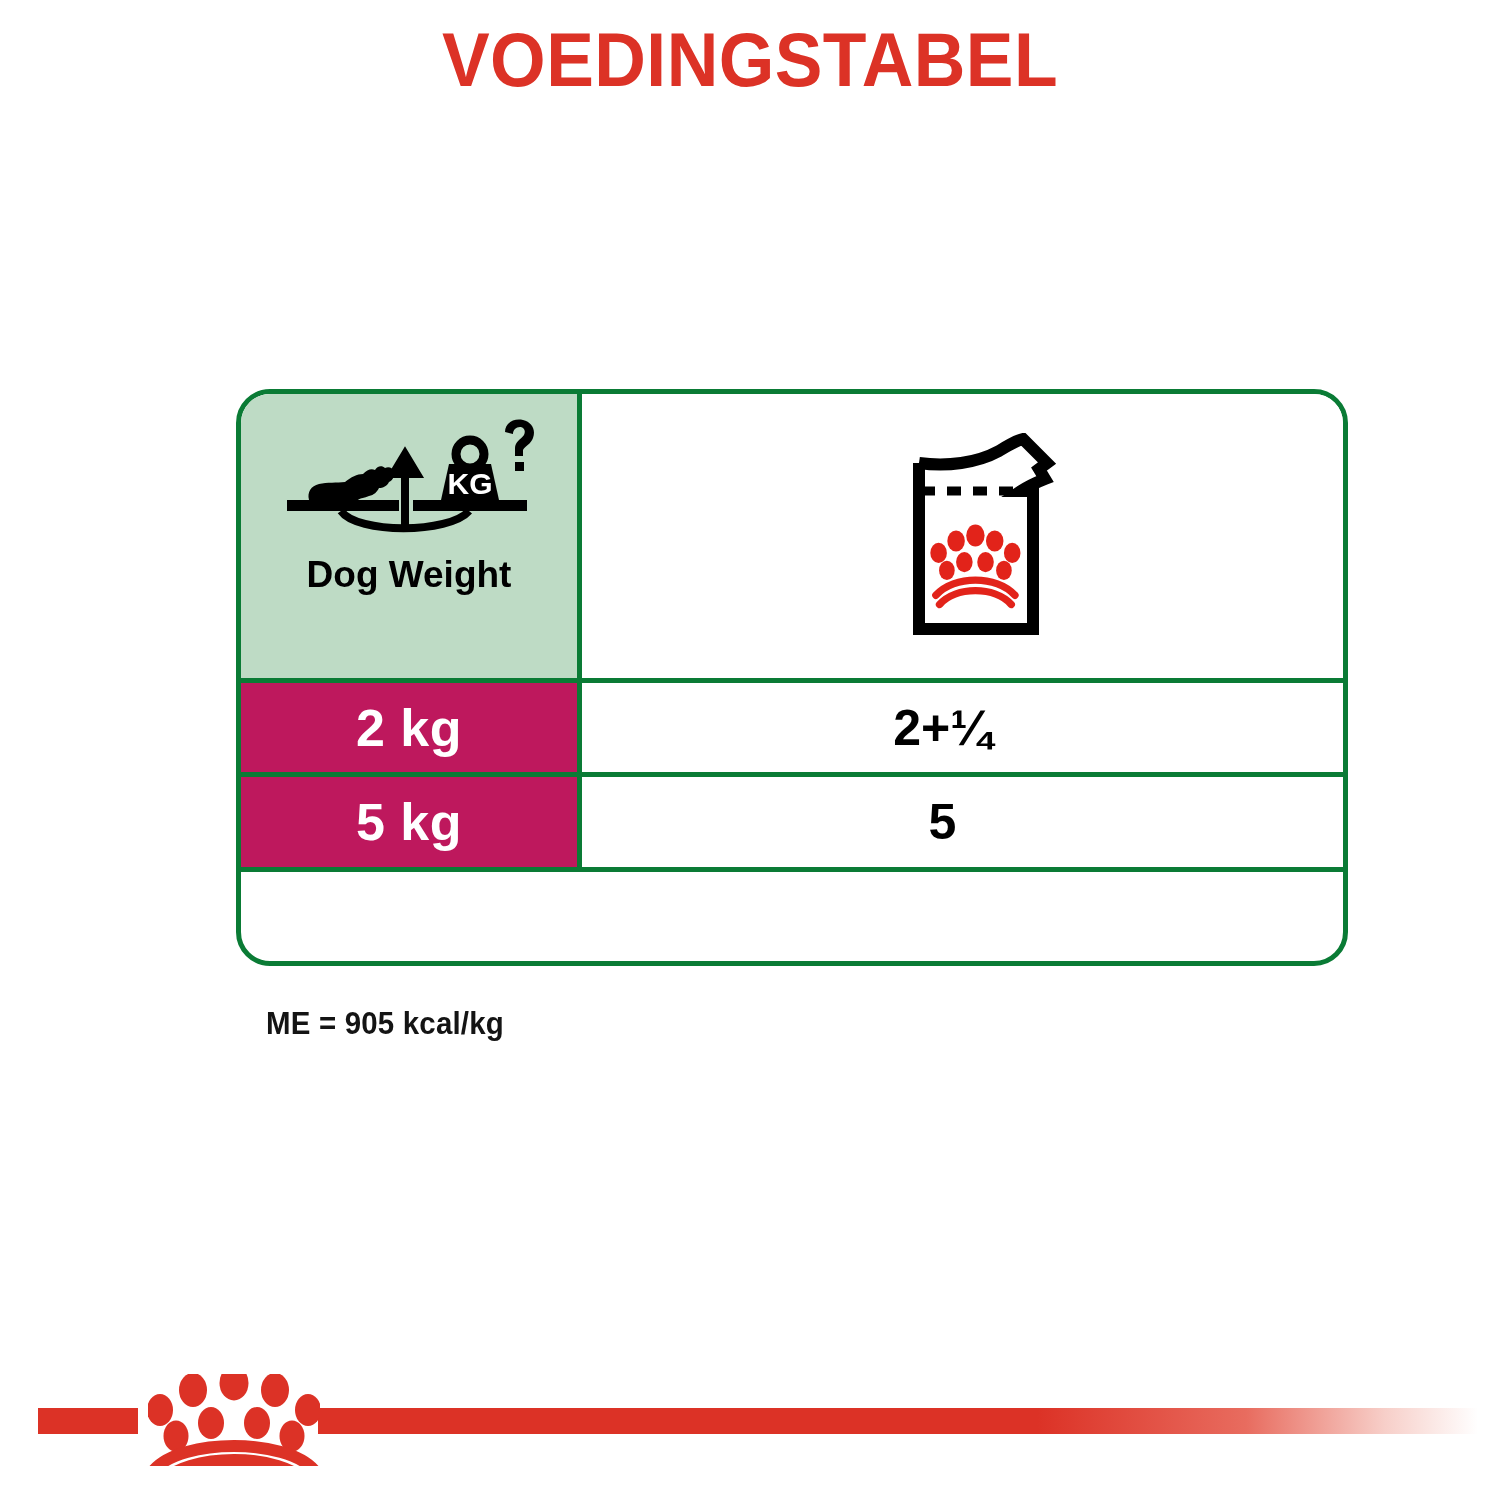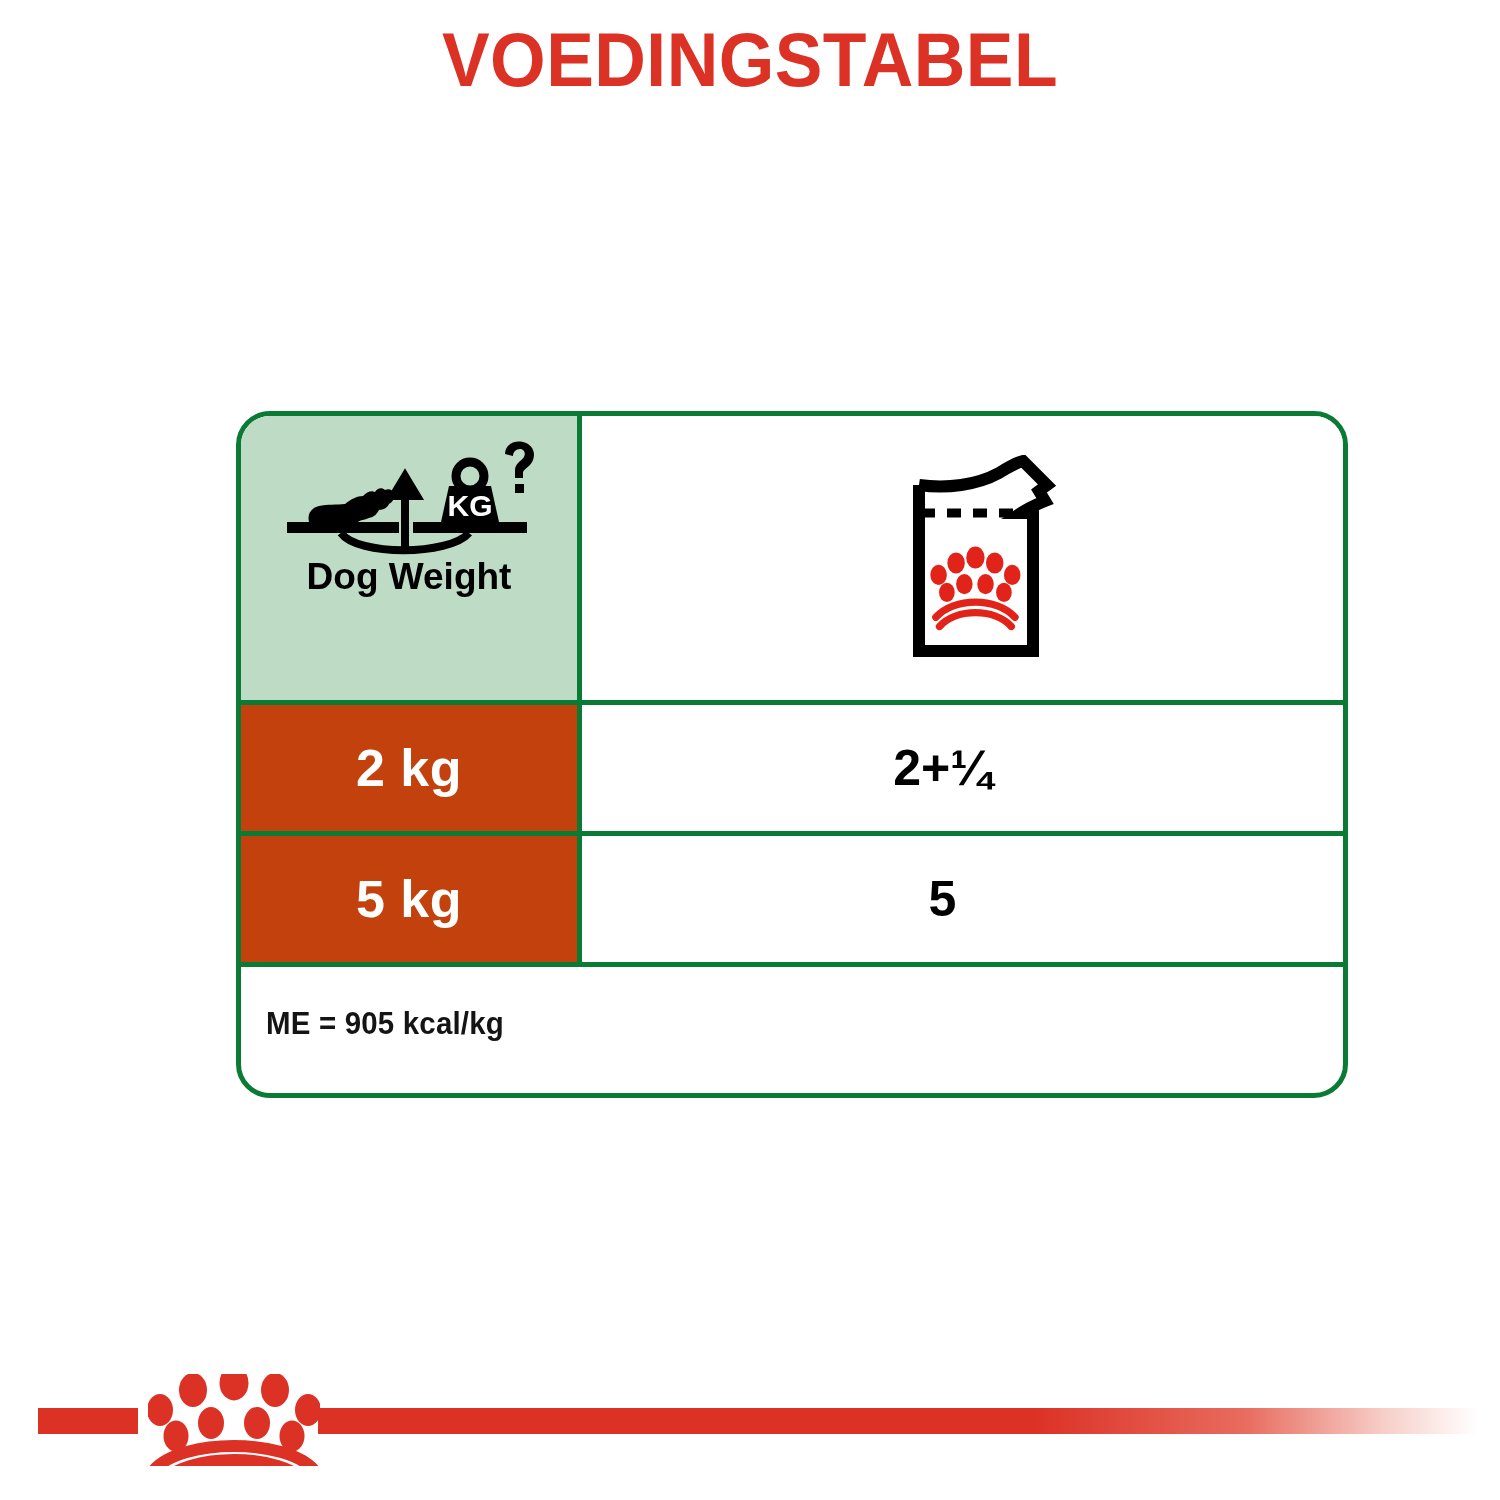--- a/index.html
+++ b/index.html
@@ -29,23 +29,23 @@
     letter-spacing: 0.5px;
     transform: scaleX(0.94);
     transform-origin: 50% 50%;
     white-space: nowrap;
   }
 
   
   .feeding-table {
     position: absolute;
     left: 236px;
-    top: 411px;
+    top: 389px;
     width: 1112px;
-    height: 687px;
+    height: 577px;
     border: 5px solid #0A7B35;
     border-radius: 34px;
     box-sizing: border-box;
     overflow: hidden;
     background: #ffffff;
   }
 
   .table-inner {
     position: absolute;
     inset: 0;
@@ -78,20 +78,21 @@
     align-items: center;
     justify-content: center;
   }
 
   .weight-icon {
     width: 260px;
     height: 118px;
     display: block;
   }
   .weight-caption {
+    margin-top: 20px;
     font-size: 37px;
     font-weight: bold;
     color: #000000;
     line-height: 1;
     letter-spacing: 0px;
   }
 
   .pouch-icon {
     width: 154px;
     height: 206px;
@@ -109,21 +110,21 @@
   .trow {
     flex: 1 1 0;
     display: flex;
     min-height: 0;
   }
   .trow + .trow { border-top: 5px solid #0A7B35; }
 
   .td-weight {
     width: 341px;
     flex: 0 0 341px;
-    background: #c2410c;
+    background: #be185d;
     border-right: 5px solid #0A7B35;
     box-sizing: border-box;
     display: flex;
     align-items: center;
     justify-content: center;
     color: #ffffff;
     font-size: 52px;
     font-weight: bold;
     letter-spacing: 0.5px;
   }

